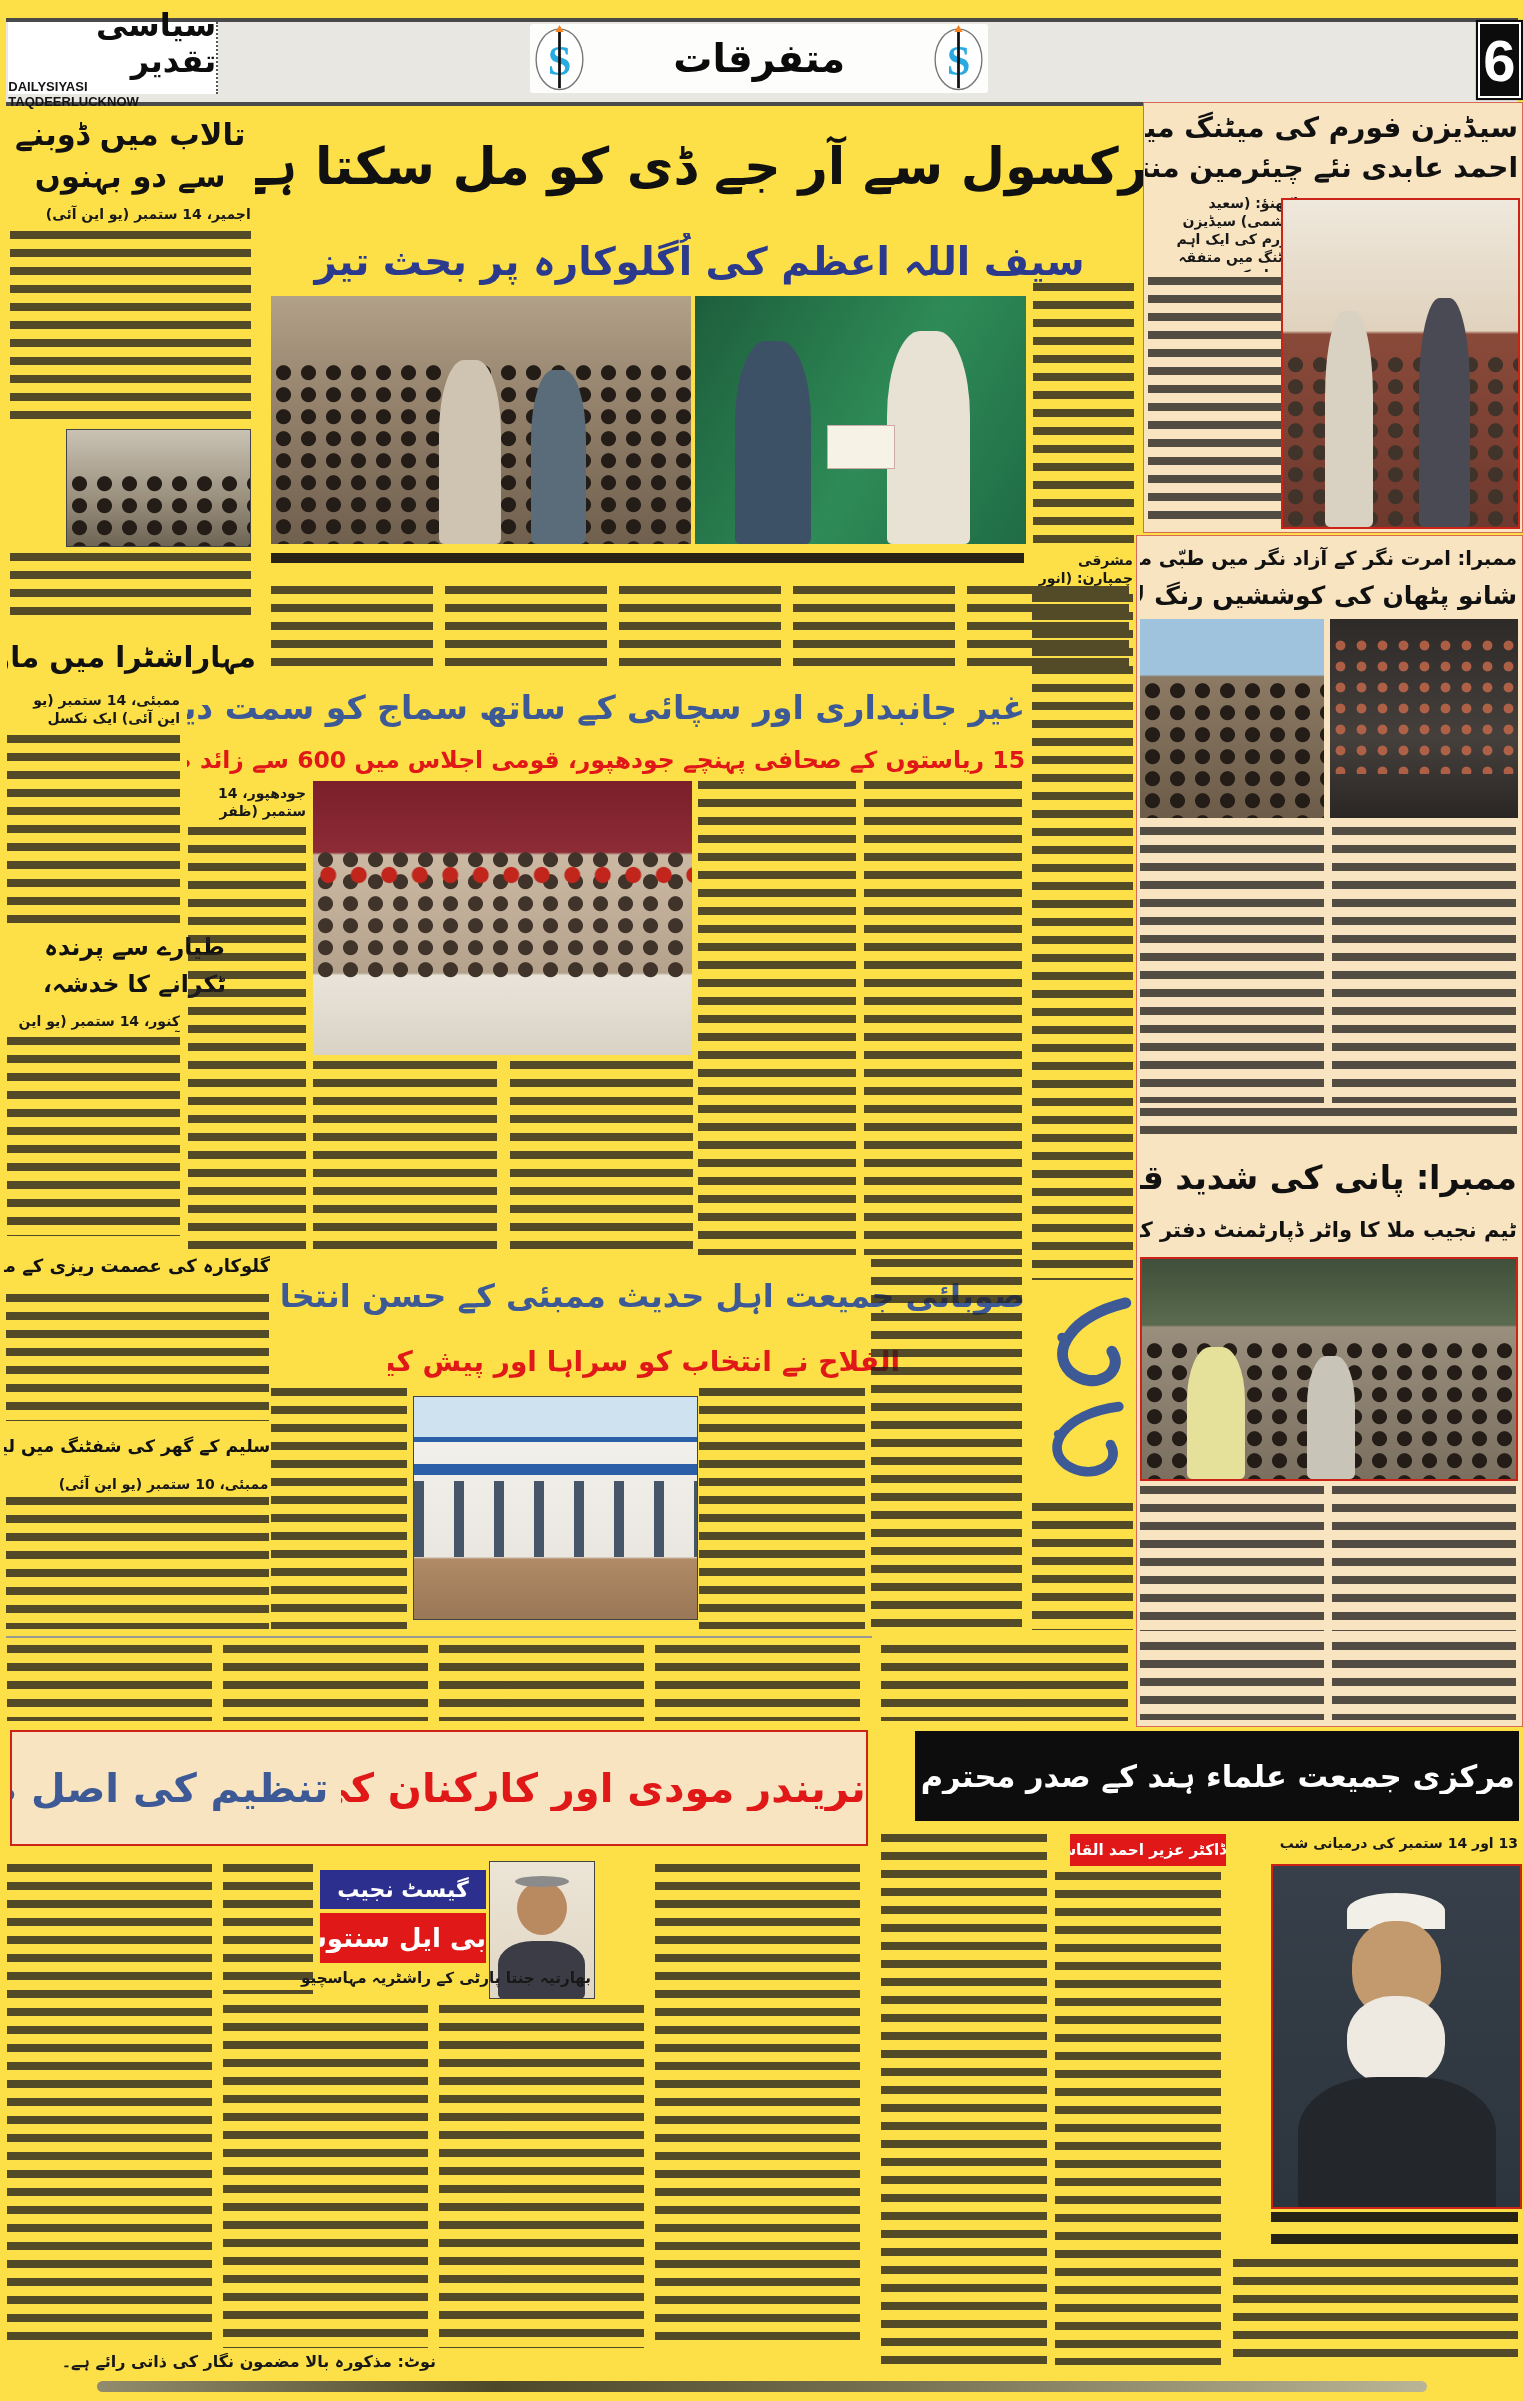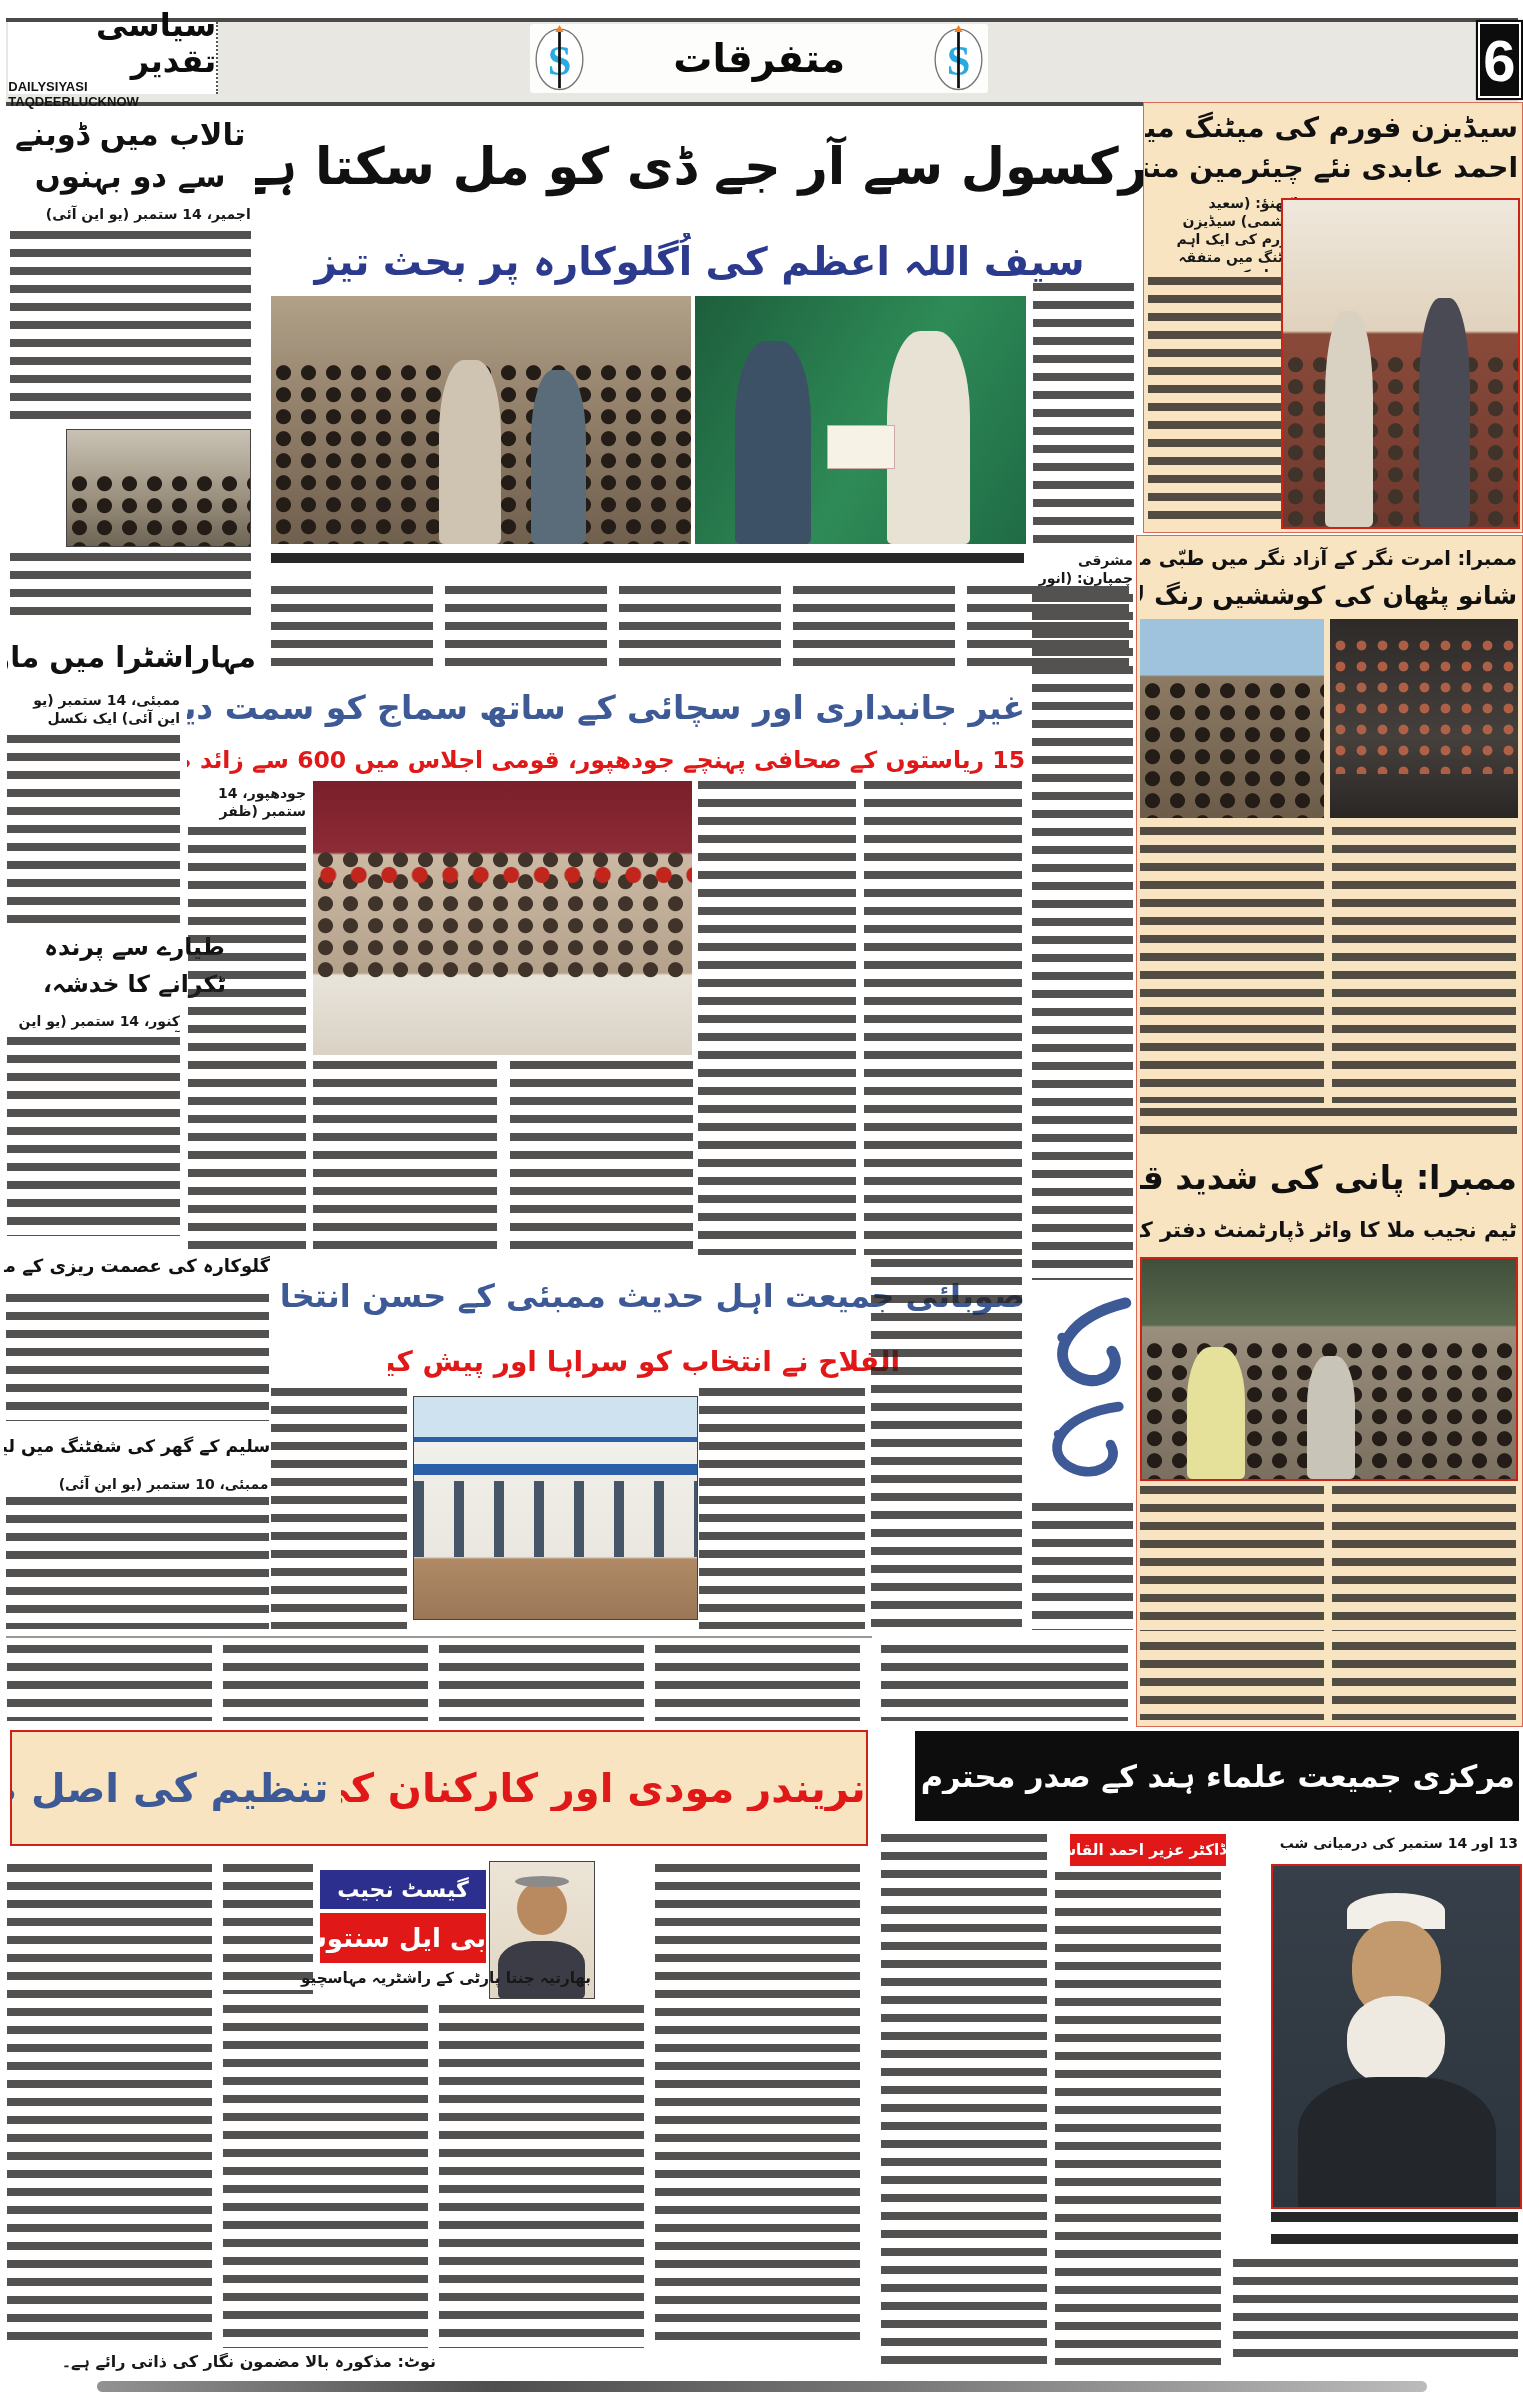--- a/index.html
+++ b/index.html
@@ -1,16 +1,16 @@
 <!DOCTYPE html>
 <html style="font-size:11px"><head>
 <meta charset="utf-8">
 <style>
   html,body{margin:0;padding:0;background:#b5b3ae;}
-  #page{position:relative;width:1523px;height:2401px;background:#ffffff;margin:0 auto;overflow:hidden;
+  #page{position:relative;width:1523px;height:2401px;background:#fde047;margin:0 auto;overflow:hidden;
         font-family:"DejaVu Sans",sans-serif;}
   .abs{position:absolute;}
   
   .hdr{background:#e9e7e2;border-top:4.8px solid #4a4a4a;border-bottom:4.8px solid #4a4a4a;}
   .logo-box{background:#fff;border-right:2.1px dotted #555;display:flex;flex-direction:column;justify-content:center;align-items:center;}
   .logo-urdu{font-weight:bold;font-size:32px;direction:rtl;color:#0d0d0d;line-height:36px;letter-spacing:-1.4px;}
   .logo-eng{font-family:"Liberation Sans",sans-serif;font-weight:bold;font-size:13px;letter-spacing:0px;color:#141414;}
   .sec-pill{background:#fdfdfb;border-radius:3px;display:flex;align-items:center;justify-content:space-between;padding:0 4.2px;}
   .sec-title{font-weight:bold;font-size:39px;direction:rtl;color:#0a0a0a;}
   .date-txt{font-family:"Liberation Sans",sans-serif;font-weight:bold;font-size:32px;color:#151515;letter-spacing:-0.7px;}

